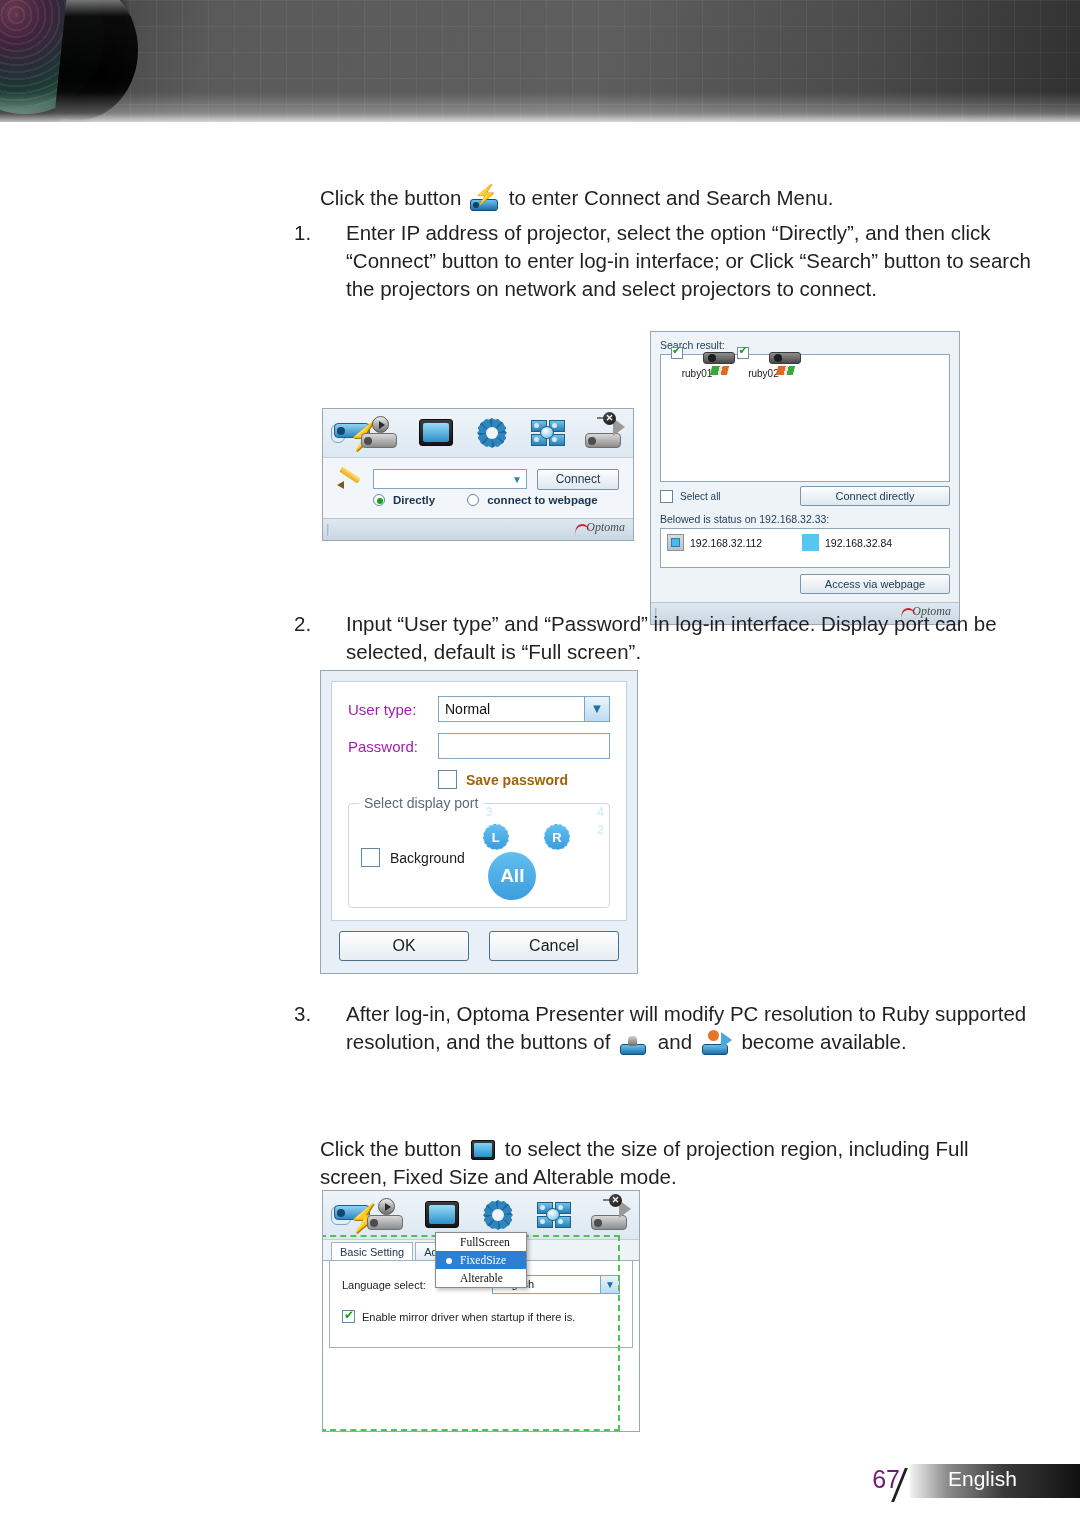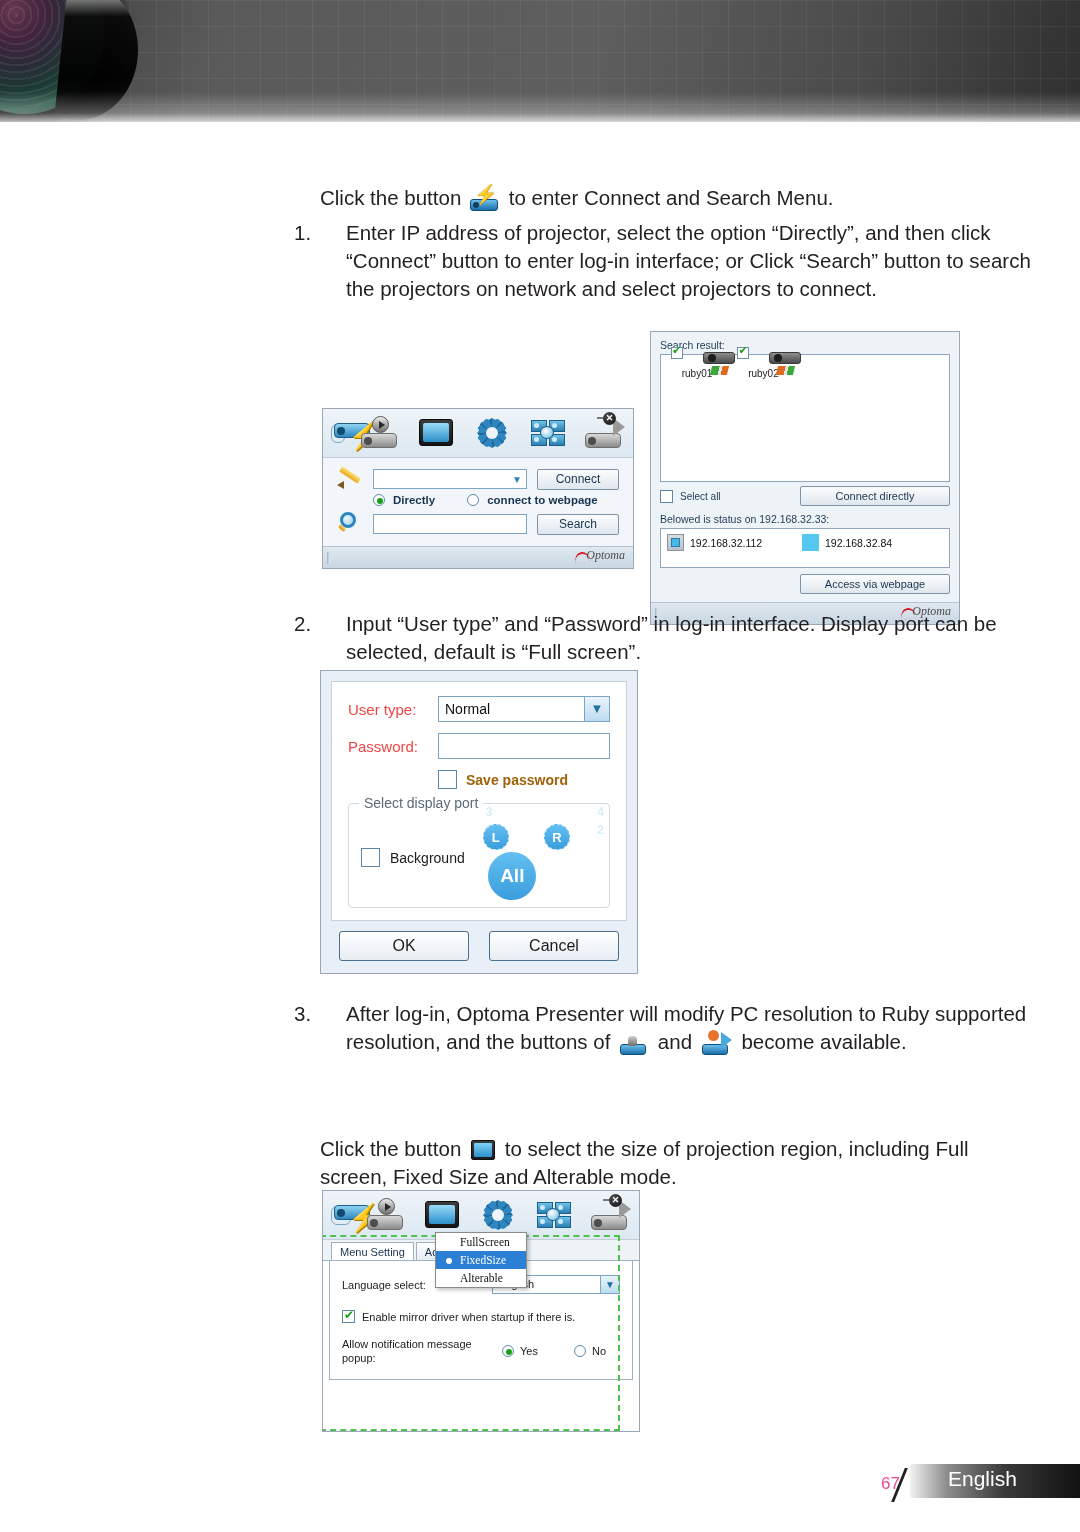--- a/index.html
+++ b/index.html
@@ -258,21 +258,21 @@
   .people .h1{ position:absolute; left:2px; top:2px; width:11px; height:11px; border-radius:50%;
     background:linear-gradient(to bottom,#6b4a2a,#3a2714); }
   .people .b1{ position:absolute; left:-1px; top:12px; width:17px; height:12px; border-radius:7px 7px 2px 2px;
     background:linear-gradient(to bottom,#6fb0e0,#2a6fa8); }
   .people .h2{ position:absolute; left:14px; top:0px; width:12px; height:12px; border-radius:50%;
     background:linear-gradient(to bottom,#7a5530,#4a3018); }
   .people .b2{ position:absolute; left:11px; top:11px; width:19px; height:14px; border-radius:8px 8px 2px 2px;
     background:linear-gradient(to bottom,#9ed06a,#4e8c27); }
   .login-inner{ margin:10px; background:#fff; border:1px solid #c3d2de; padding:14px 16px 12px 16px; }
   .frow{ display:flex; align-items:center; margin-bottom:11px; }
-  .flabel{ width:90px; font-size:15px; color:#ef4444; }
+  .flabel{ width:90px; font-size:15px; color:#a21caf; }
   .finput{ flex:1; height:26px; border:1px solid #7ba7c4; background:#fff; position:relative;
     font-size:14px; color:#111; line-height:24px; padding-left:6px; }
   .fcombo-arrow{ position:absolute; right:0; top:0; width:25px; height:24px;
     background:linear-gradient(to bottom,#eaf4fb,#bcdcf0); border-left:1px solid #7ba7c4;
     color:#1f6fa8; font-size:13px; text-align:center; line-height:24px; }
   .savepw{ display:flex; align-items:center; gap:9px; margin-left:90px; font-size:14px; color:#a16207; font-weight:bold; }
   .chk-lg{ width:19px; height:19px; border:1px solid #5d88a8; background:#fff; display:inline-block; }
   .fieldset{ margin-top:14px; border:1px solid #cfd8df; border-radius:4px; position:relative; padding:16px 0 12px 12px;
     display:flex; align-items:center; gap:16px; }
   .fs-legend{ position:absolute; left:10px; top:-9px; background:#fff; padding:0 5px;
@@ -317,21 +317,21 @@
   .dropmenu{ position:absolute; border:1px solid #8a8a8a; background:#fff; z-index:30;
     box-shadow:2px 2px 4px rgba(0,0,0,.25); font-family:"Liberation Serif", serif; }
   .dropmenu div{ font-size:11.5px; padding:3px 14px 3px 24px; color:#111; position:relative; white-space:nowrap; }
   .dropmenu div.sel-item{ background:#2b7fd4; color:#fff; }
   .dropmenu div.sel-item::before{ content:""; position:absolute; left:10px; top:7px; width:6px; height:6px;
     border-radius:50%; background:#fff; }
   .green-dash{ position:absolute; border:2px dashed #4ec24e; pointer-events:none; }
 
   
   .footer{ position:absolute; left:0; bottom:0; width:1080px; height:90px; }
-  .pagenum{ position:absolute; right:180px; bottom:38px; font-size:17px; color:#ec4899; }
+  .pagenum{ position:absolute; right:180px; bottom:38px; font-size:25px; color:#701a75; }
   .slash{ position:absolute; right:160px; bottom:30px; width:22px; height:34px;
     border-left:3px solid #231f20; transform:skewX(-22deg); }
   .langbar{ position:absolute; right:0; bottom:34px; width:170px; height:34px;
     background:linear-gradient(to right,#f2f2f2 0%,#8c8c8c 22%,#3a3a3a 55%,#111 100%);
     border-radius:2px 0 0 2px;
   }
   .langbar span{ position:absolute; left:38px; top:3px; color:#fff; font-size:21px; }
 </style>
 </head>
 <body>
@@ -411,28 +411,20 @@
         <span class="txtbox" title="">
           <span class="combo-arrow">▼</span>
         </span>
         <span class="btn">Connect</span>
       </div>
       <div class="radio-row">
         <span class="radio on"></span>
         <span>Directly</span>
         <span class="radio" style="margin-left:24px;"></span>
         <span>connect to webpage</span>
-      </div>
-      <div class="row">
-        <span class="magnify">
-            <span class="ring"></span>
-            <span class="hdl"></span>
-          </span>
-        <span class="txtbox" title=""></span>
-        <span class="btn">Search</span>
       </div>
     </div>
 
     <div class="dlg-footer">
       <span class="grip"></span>
       <span class="optoma-logo">Optoma</span>
     </div>
   </div>
 
   <div class="dlg" style="left:650px; top:209px; width:310px; background:#eef3f8;">
@@ -590,50 +582,39 @@
         <span class="pbody grey"></span>
           <span class="plens grey"></span>
         <span class="hornstem"></span>
           <span class="horn"></span>
           <span class="xbadge">✕</span>
       </div>
     </div>
 
     <div class="set-body">
       <div class="tabs">
-        <span class="tab active">Menu Setting</span>
+        <span class="tab active">Basic Setting</span>
         <span class="tab">Advanced</span>
       </div>
 
       <div class="set-inner">
         <div class="set-row">
           <span class="set-lab">Language select:</span>
           <span class="sel">
             <span>English</span>
             <span class="sel-arrow">▼</span>
           </span>
         </div>
 
 
         <div class="set-row" style="margin-bottom:14px;">
           <span class="chk on" style="margin-right:7px;"></span>
           <span>Enable mirror driver when startup if there is.</span>
         </div>
 
-        <div class="set-row" style="margin-bottom:4px;">
-          <span class="set-lab">Allow notification message popup:</span>
-          <span style="display:flex;align-items:center;gap:6px;margin-left:10px;">
-            <span class="radio on"></span>
-            <span>Yes</span>
-          </span>
-          <span style="display:flex;align-items:center;gap:6px;margin-left:36px;">
-            <span class="radio"></span>
-            <span>No</span>
-          </span>
-        </div>
 
         <div class="green-dash" style="left:-10px; top:-26px; width:300px; height:196px;"></div>
       </div>
 
       <div class="dropmenu" style="left:112px; top:-8px; width:92px;">
         <div>FullScreen</div>
         <div class="sel-item">FixedSize</div>
         <div>Alterable</div>
       </div>
     </div>

